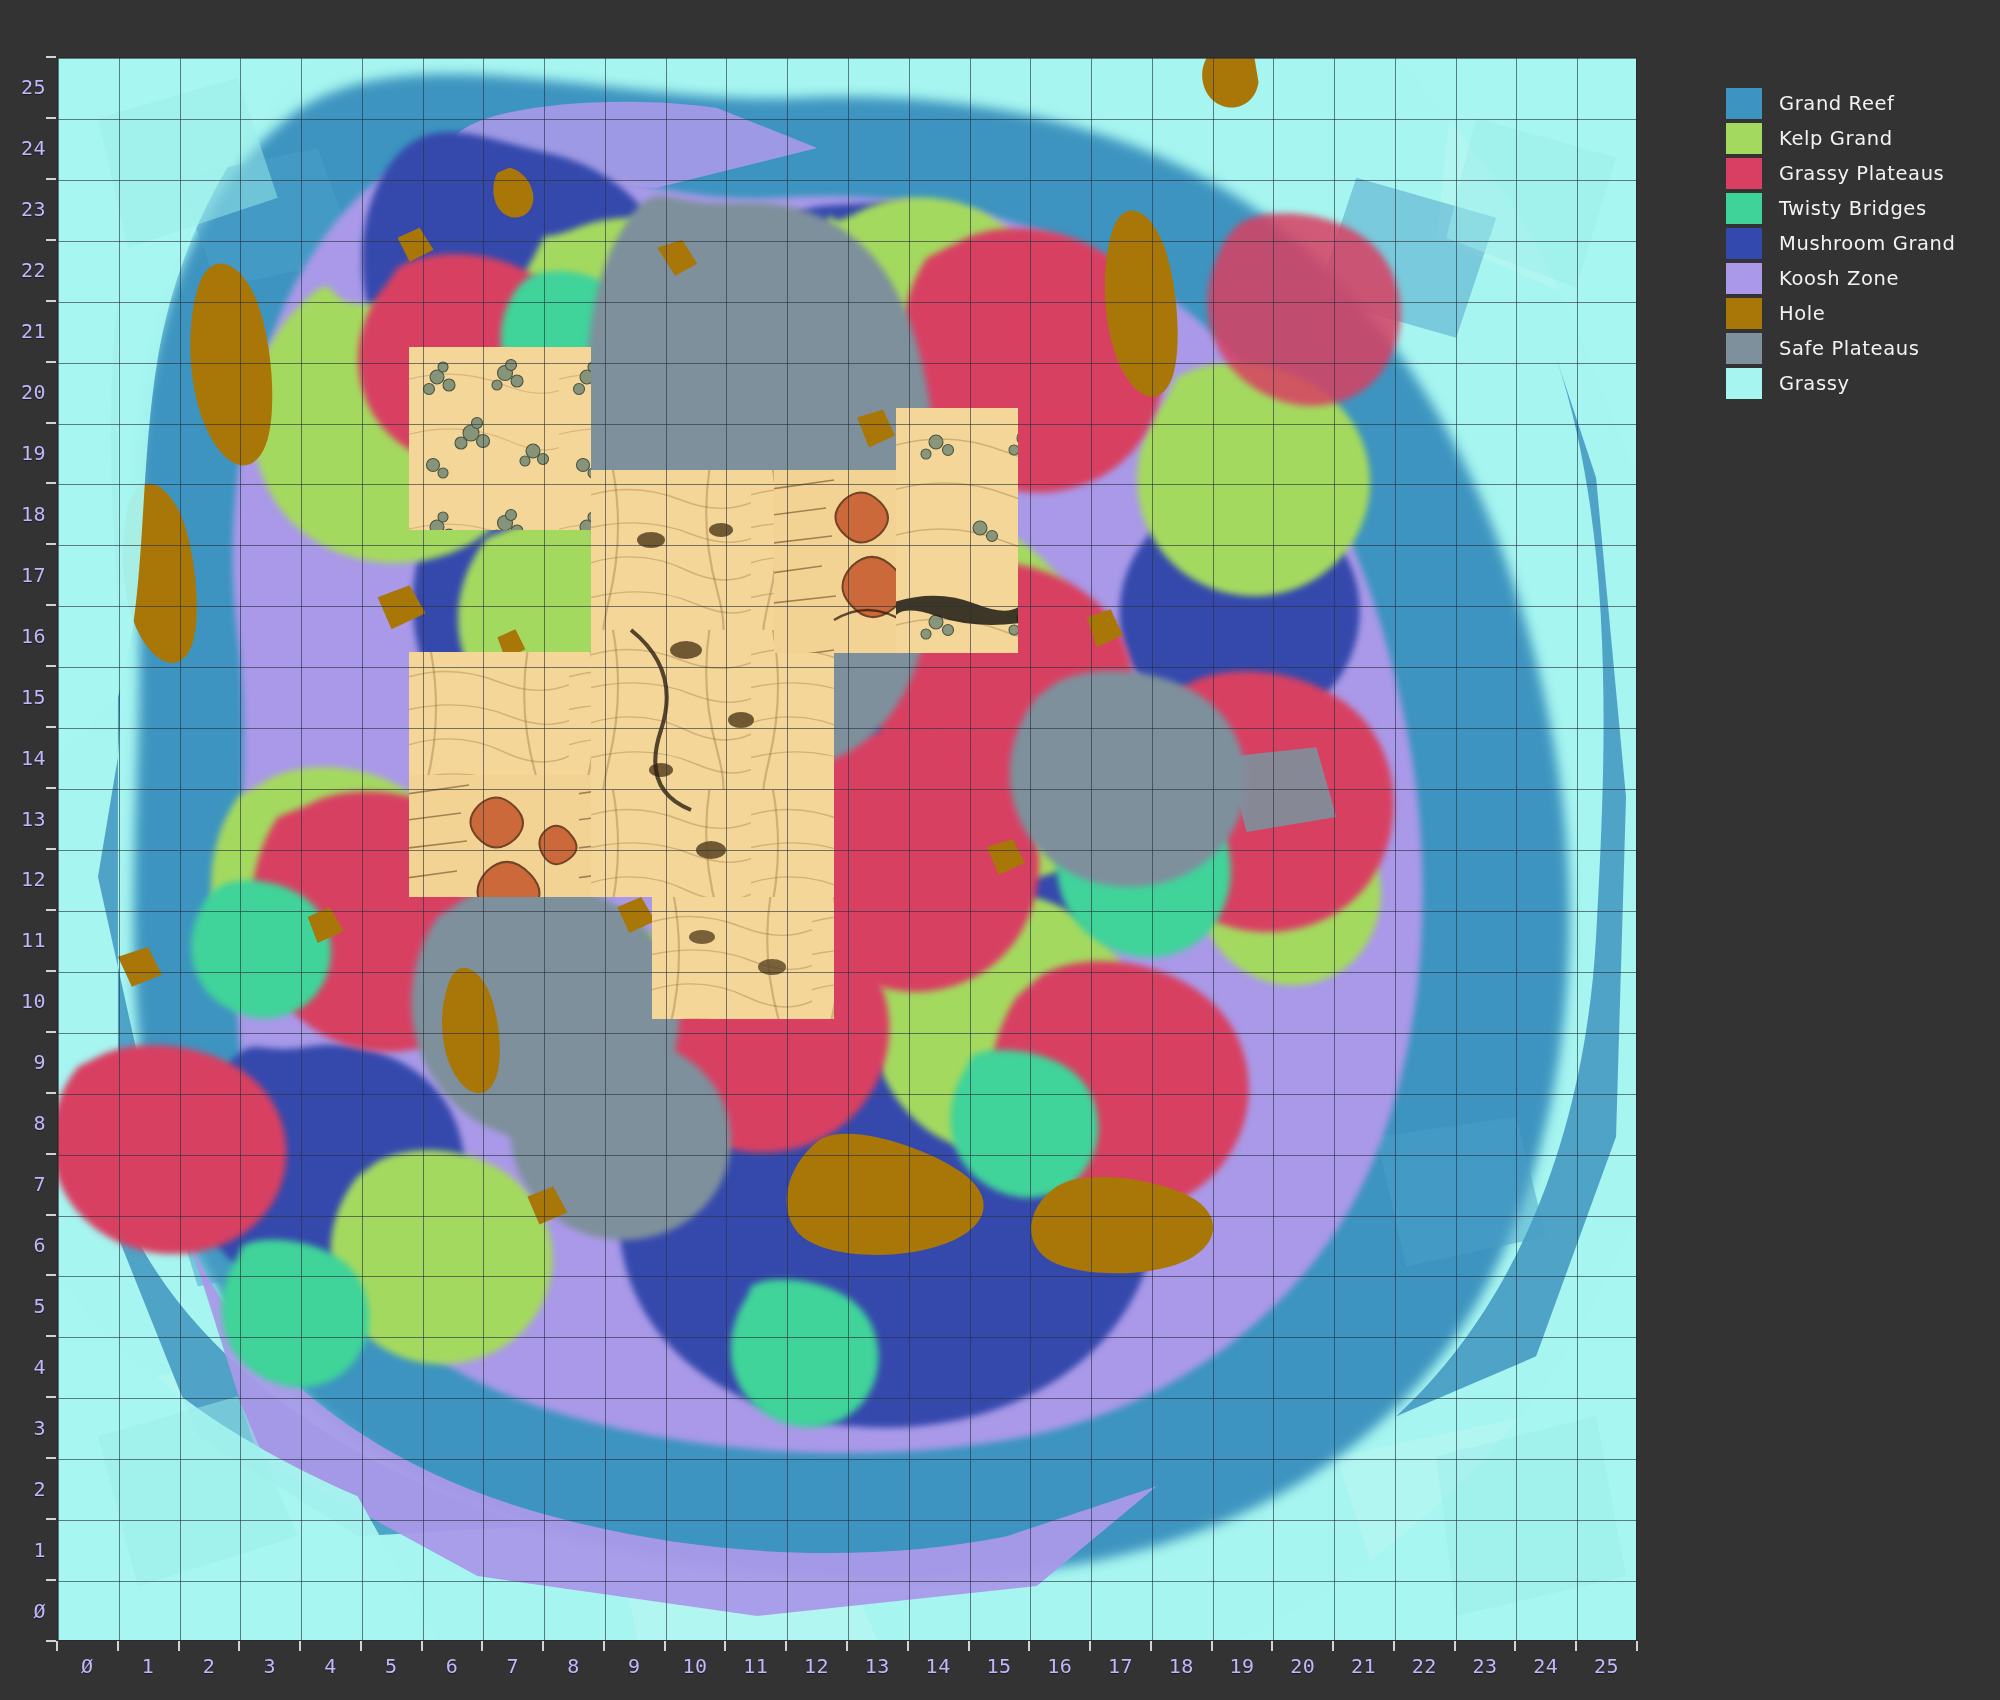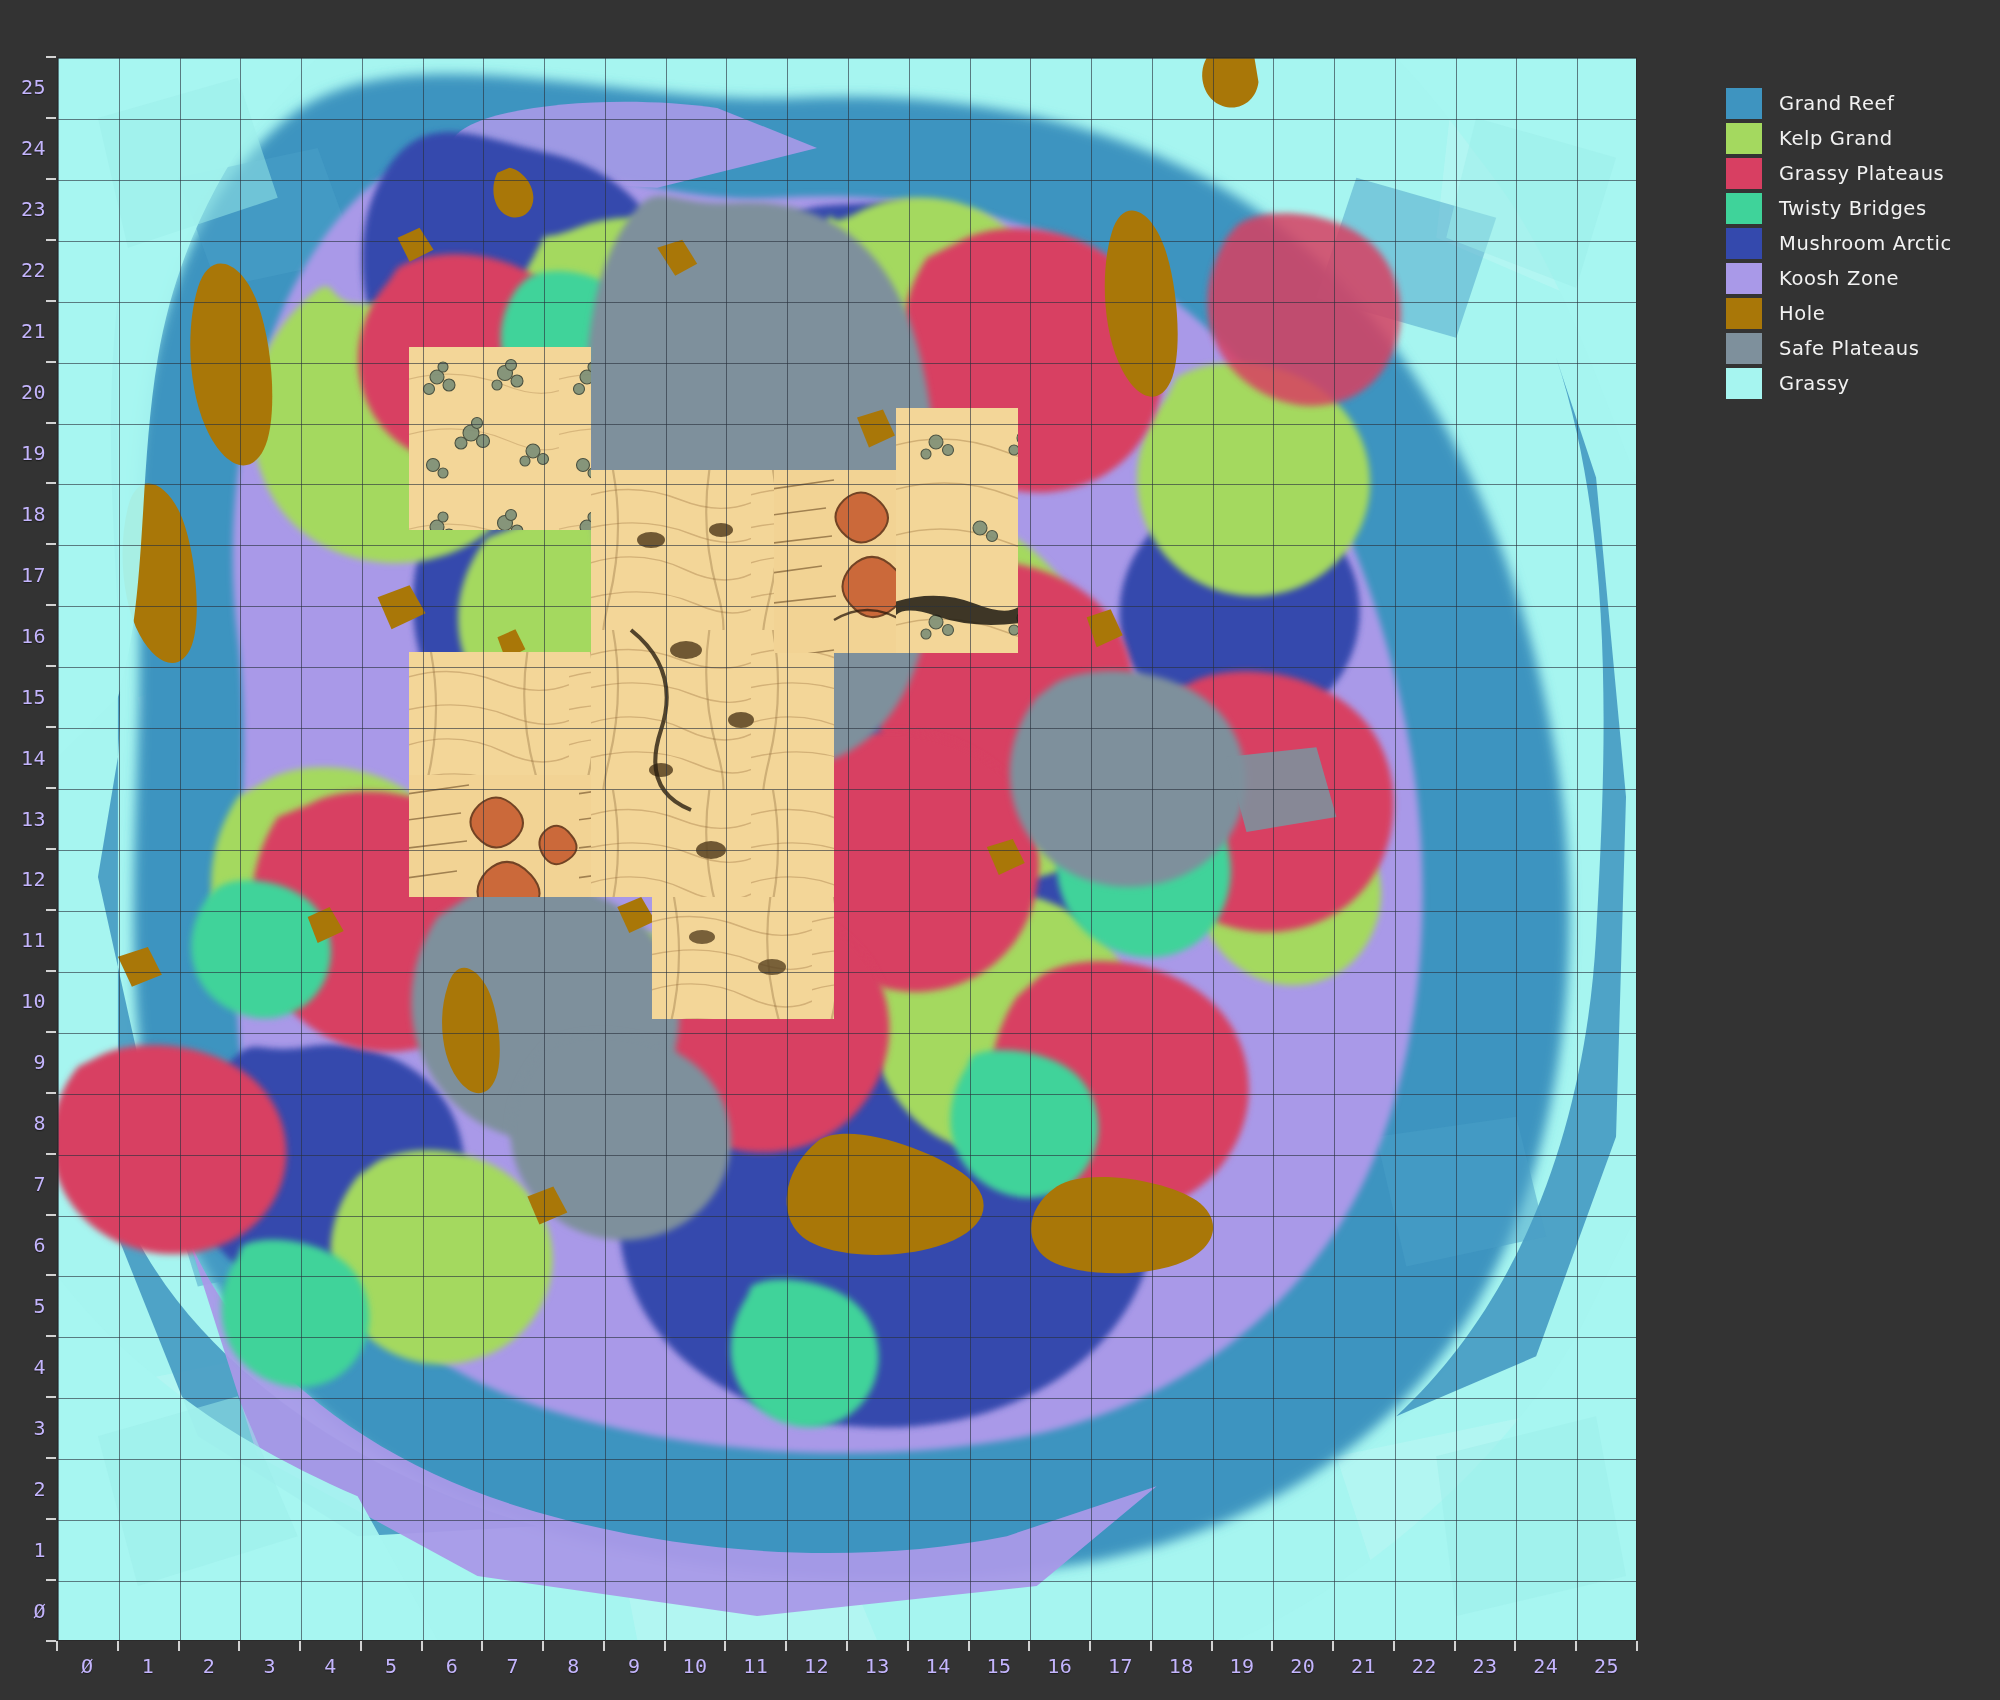--- a/index.html
+++ b/index.html
@@ -464,21 +464,21 @@
       <div class="legend-row">
         <div class="legend-swatch" style="background: rgb(216, 63, 98);"></div>
         <span class="legend-text">Grassy Plateaus</span>
       </div>
       <div class="legend-row">
         <div class="legend-swatch" style="background: rgb(63, 211, 154);"></div>
         <span class="legend-text">Twisty Bridges</span>
       </div>
       <div class="legend-row">
         <div class="legend-swatch" style="background: rgb(52, 73, 173);"></div>
-        <span class="legend-text">Mushroom Arctic</span>
+        <span class="legend-text">Mushroom Grand</span>
       </div>
       <div class="legend-row">
         <div class="legend-swatch" style="background: rgb(169, 153, 232);"></div>
         <span class="legend-text">Koosh Zone</span>
       </div>
       <div class="legend-row">
         <div class="legend-swatch" style="background: rgb(169, 119, 8);"></div>
         <span class="legend-text">Hole</span>
       </div>
       <div class="legend-row">

